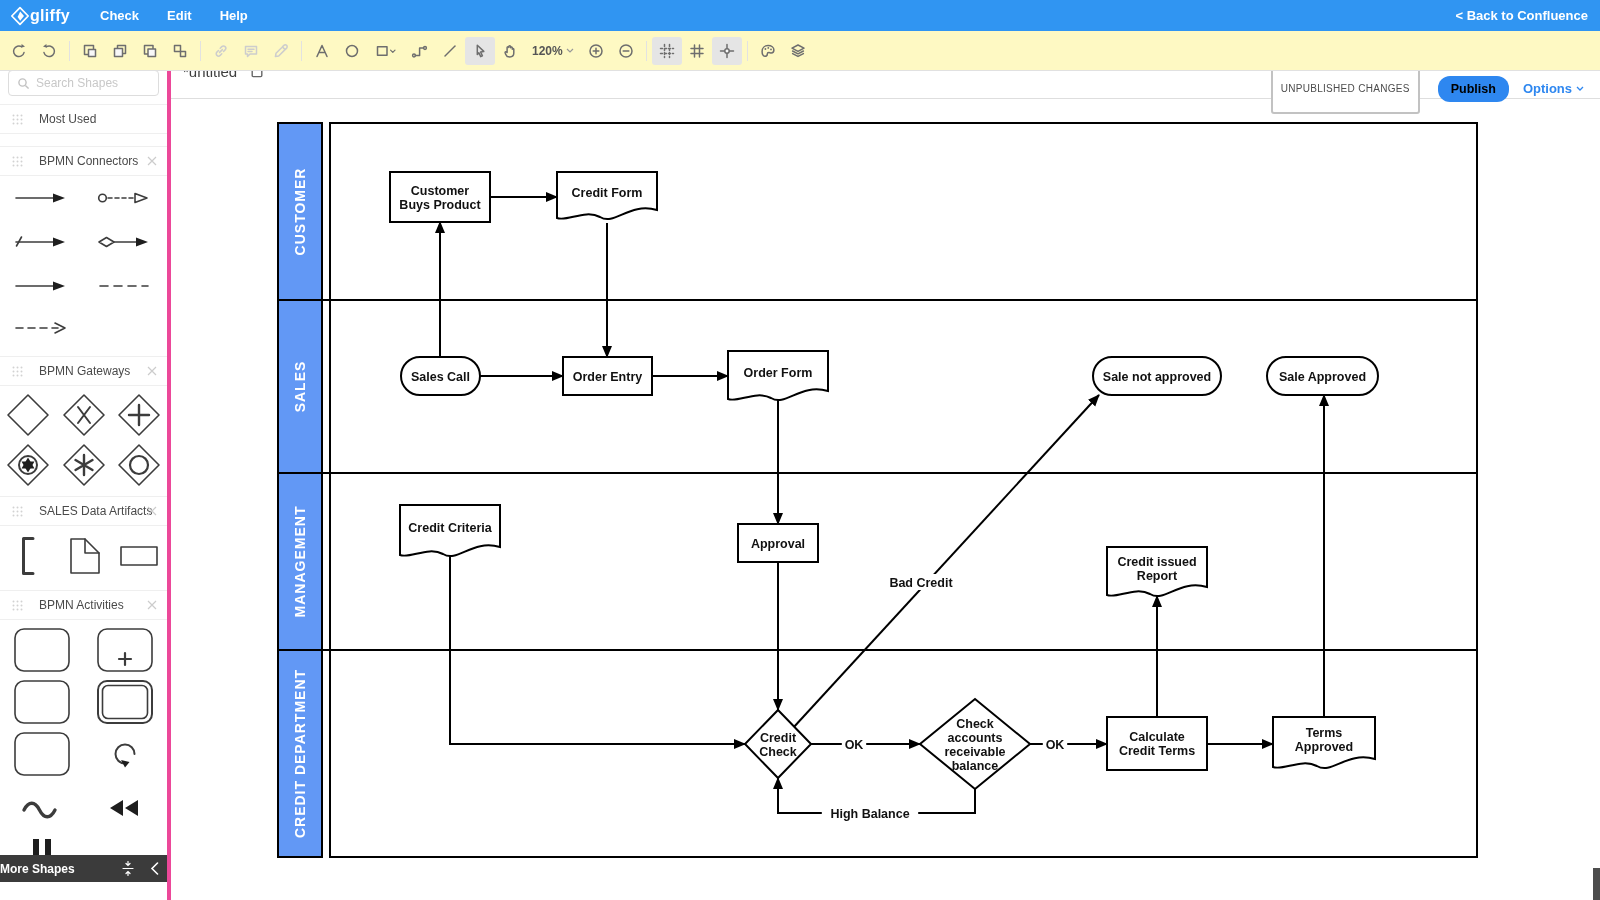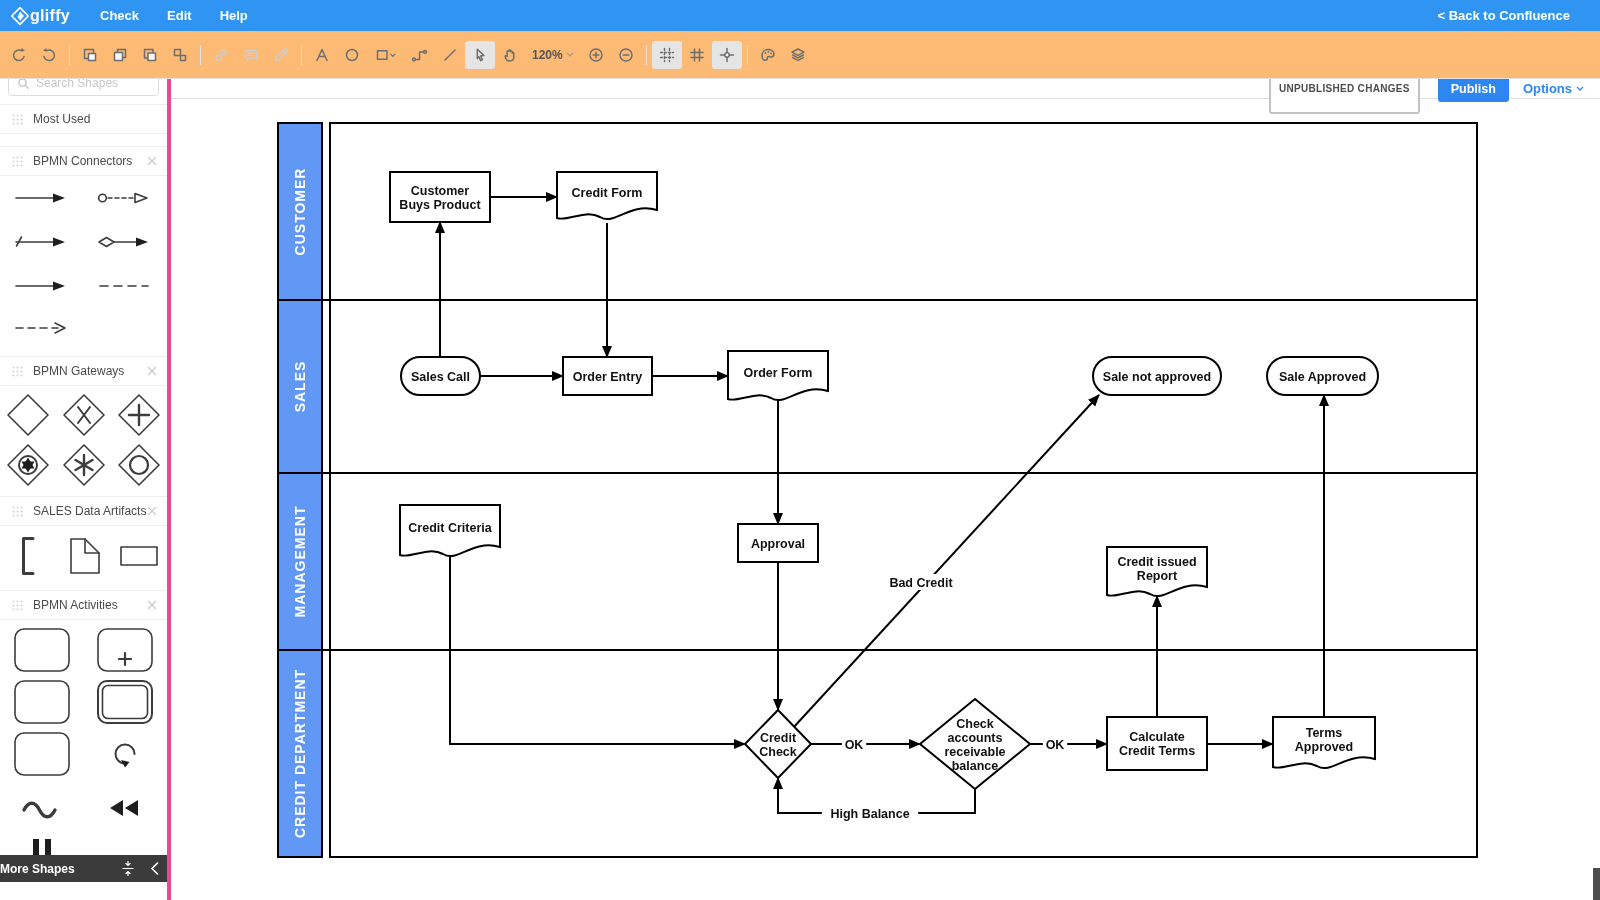--- a/index.html
+++ b/index.html
@@ -5,50 +5,50 @@
   *{margin:0;padding:0;box-sizing:border-box}
   html,body{width:1600px;height:900px}
   body{position:relative;font-family:"Liberation Sans",sans-serif;background:#fff;overflow:hidden}
 
   
   .header{position:absolute;left:0;top:0;width:100%;height:31px;background:#3095F2;display:flex;align-items:center;color:#fff;z-index:5}
   .logo{display:flex;align-items:center;padding:0 16px 0 10px}
   .logo-text{font-size:16px;font-weight:bold;letter-spacing:.3px}
   .menus{display:flex;gap:28px;font-size:13px;font-weight:bold;margin-left:14px}
   .menus span{cursor:default}
-  .back{margin-left:auto;padding-right:30px;font-size:13px;font-weight:bold}
+  .back{margin-left:auto;padding-right:12px;font-size:13px;font-weight:bold}
 
   
-  .toolbar{position:absolute;top:31px;left:0;width:100%;height:48px;background:#fdba74;border-bottom:1px solid #e1e1e1;display:flex;align-items:center;padding-left:4px;z-index:4}
+  .toolbar{position:absolute;top:31px;left:0;width:100%;height:40px;background:#fef9c3;border-bottom:1px solid #e1e1e1;display:flex;align-items:center;padding-left:4px;z-index:4}
   .tb{width:30px;height:28px;display:flex;align-items:center;justify-content:center;border-radius:3px;flex:none}
   .tb.active{background:#e5e5e5}
   .tb.wide{width:38px}
   .sep{width:1px;height:20px;background:#e2e2e2;margin:0 5px;flex:none}
   .ic{stroke:#6e6e6e;fill:none;stroke-width:1.5;stroke-linecap:round;stroke-linejoin:round}
   .ic.dis{stroke:#cdcdcd}
   .ic .fl{fill:#6e6e6e;stroke:none}
   .ic .bg{fill:#f8f8f8}
   .zoomlbl{font-size:12px;color:#555;display:flex;align-items:center;gap:3px;padding:0 7px;font-weight:bold;flex:none}
 
   
   .titlebar{position:absolute;top:63px;left:171px;right:0;height:36px;background:#fff;border-bottom:1px solid #dedede;display:flex;align-items:flex-start;z-index:2}
   .doc-title{font-size:15px;color:#3e3e3e;margin-left:12px}
   .lock{margin-left:13px;display:flex}
   .right-cluster{margin-left:auto;display:flex;align-items:center}
-  .badge{font-size:10px;font-weight:bold;color:#4c4c4c;border:2px solid #c2c2c2;border-radius:3px;padding:18px 8px;letter-spacing:.3px;background:#fff}
-  .publish{background:#2E87F0;color:#ffffff;font-size:12.5px;font-weight:bold;border:none;border-radius:3px;padding:6px 13px;margin-left:18px;cursor:pointer}
+  .badge{font-size:10px;font-weight:normal;color:#4c4c4c;border:2px solid #c2c2c2;border-radius:3px;padding:18px 8px;letter-spacing:.3px;background:#fff}
+  .publish{background:#2E87F0;color:#000000;font-size:12.5px;font-weight:bold;border:none;border-radius:12px;padding:6px 13px;margin-left:18px;cursor:pointer}
   .options{color:#2E87F0;font-size:13px;font-weight:bold;margin:0 16px 0 14px;display:flex;align-items:center;gap:4px}
 
   
   .sidebar{position:absolute;top:63px;left:0;width:171px;bottom:0;background:#fff;border-right:4px solid #ec4899;z-index:3;overflow:hidden}
   .search-row{padding:7px 8px 6px}
   .search-box{height:26px;border:1px solid #ddd;border-radius:4px;display:flex;align-items:center;padding:0 8px;gap:6px;background:#fff}
   .search-box span{font-size:12px;color:#c8c8c8}
   .side-header{height:30px;display:flex;align-items:center;border-top:1px solid #efefef;border-bottom:1px solid #efefef;position:relative}
-  .side-header .lbl{font-size:12px;color:#4a4a4a;margin-left:10px}
+  .side-header .lbl{font-size:12px;color:#4a4a4a;margin-left:16px}
   .dots{margin-left:12px;flex:none;display:flex}
   .x{position:absolute;right:10px;display:flex}
   .shape-row{display:flex}
   .cell{flex:1;display:flex;align-items:center;justify-content:center}
   .sh{stroke:#3c3c3c;fill:none;stroke-width:1.6;stroke-linecap:round;stroke-linejoin:round}
   .sh .fl{fill:#1e1e1e;stroke:none}
   .sh .wh{fill:#fff}
   .more{position:absolute;top:792px;left:0;width:171px;height:27px;background:#3b3b3b;display:flex;align-items:center;color:#fff;font-size:12px;font-weight:bold}
   .more .m-lbl{}
   .more .m-icons{margin-left:auto;display:flex;align-items:center;gap:14px;padding-right:12px}

